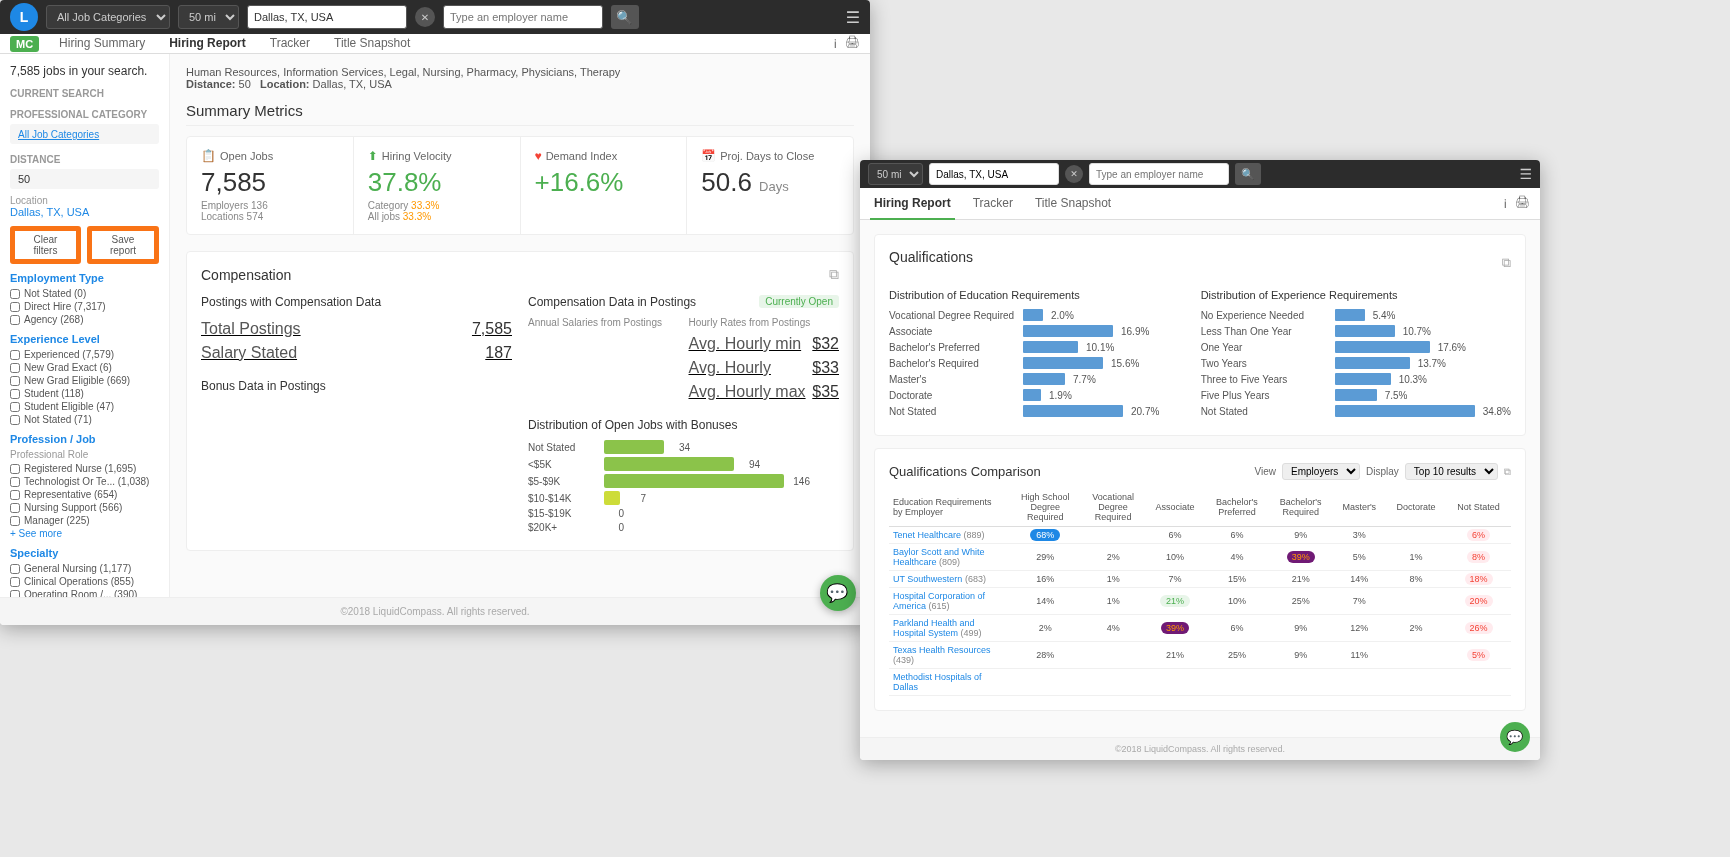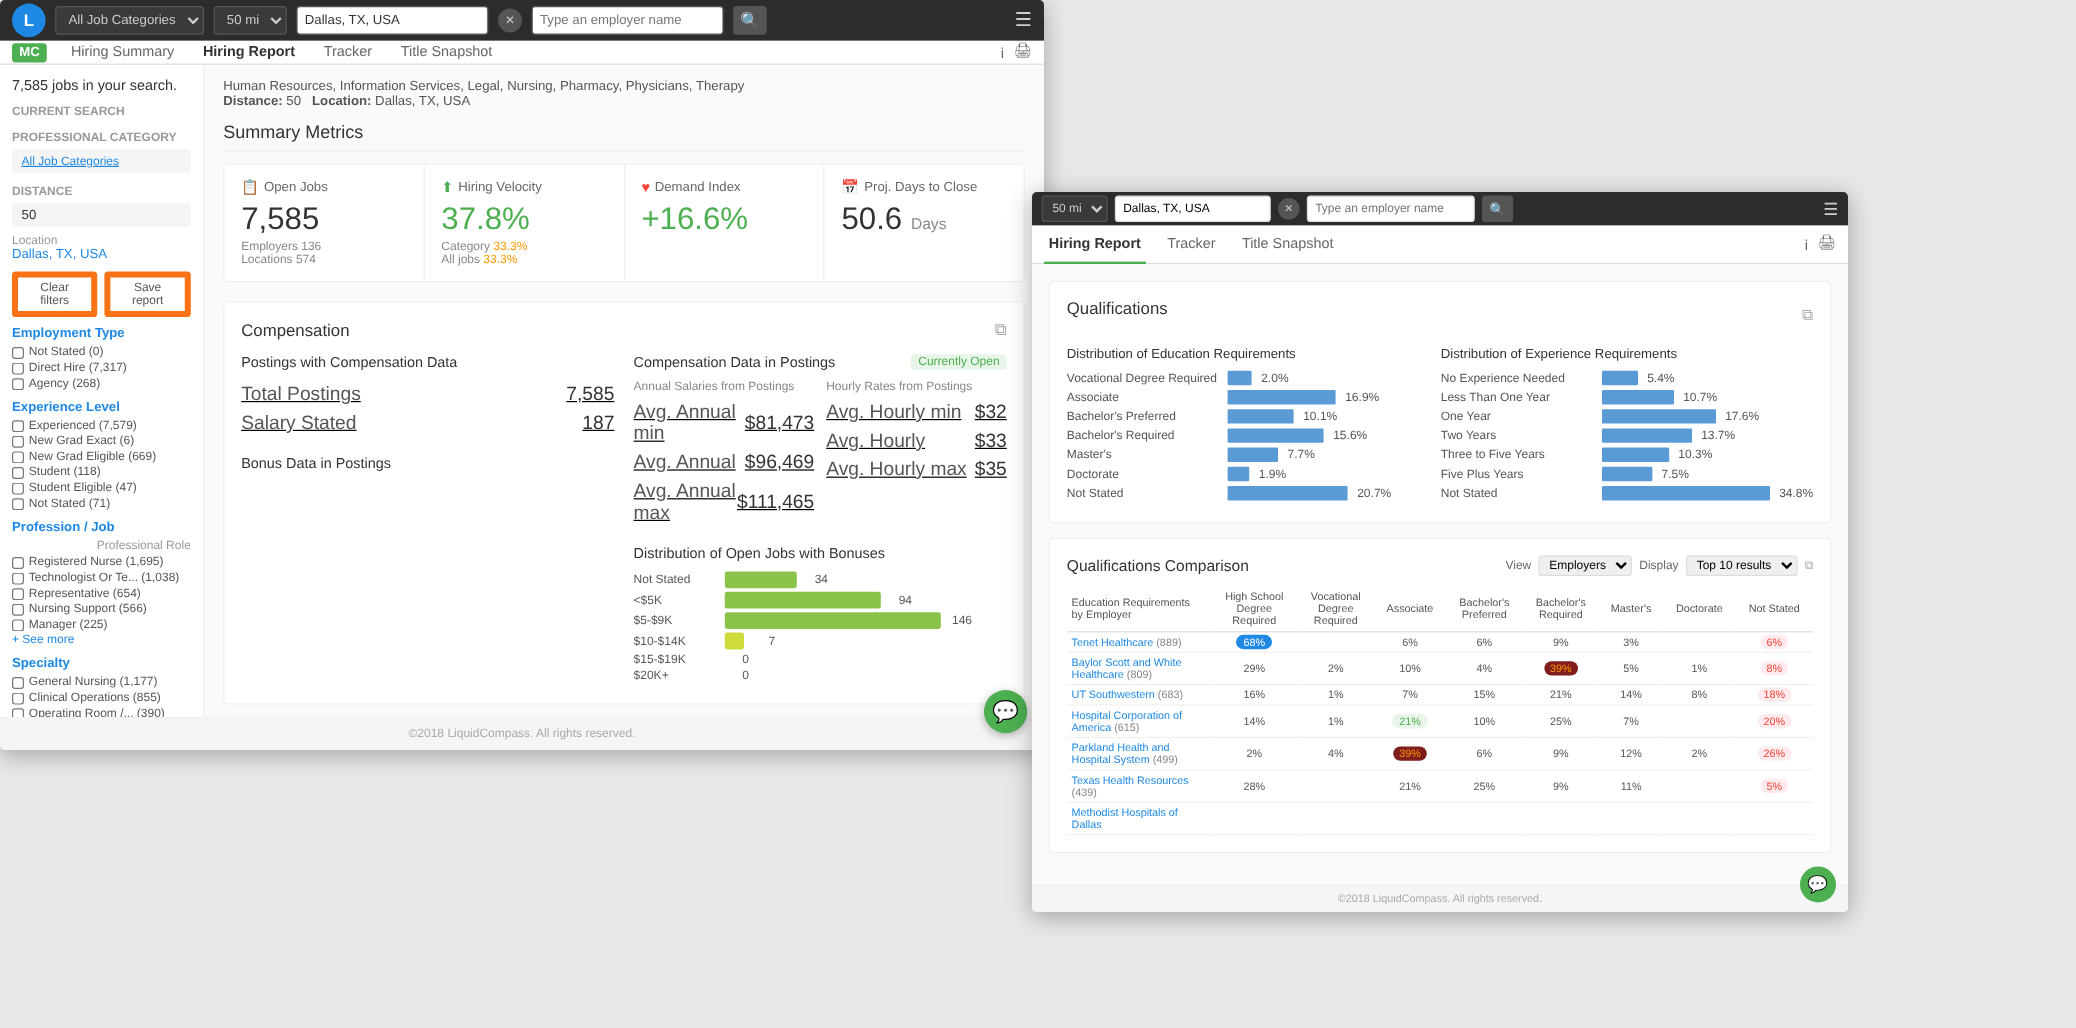--- a/index.html
+++ b/index.html
@@ -287,21 +287,21 @@
 
     .comp-table-sec { width: 100%; border-collapse: collapse; font-size: 10px; }
     .comp-table-sec th { color: #555; font-weight: 500; padding: 4px 4px; text-align: center; font-size: 9px; border-bottom: 1px solid #ddd; }
     .comp-table-sec th:first-child { text-align: left; }
     .comp-table-sec td { padding: 3px 4px; text-align: center; font-size: 9px; color: #555; border-bottom: 1px solid #f0f0f0; }
     .comp-table-sec td:first-child { text-align: left; }
     .comp-table-sec a { color: #1e88e5; text-decoration: none; font-size: 9px; }
 
     .badge-blue { background: #1e88e5; color: white; border-radius: 10px; padding: 1px 6px; font-size: 9px; }
     .badge-green { background: #e8f5e9; color: #4caf50; border-radius: 10px; padding: 1px 6px; font-size: 9px; }
-    .badge-orange { background: #7f1d1d; color: #ff9800; border-radius: 10px; padding: 1px 5px; font-size: 9px; }
+    .badge-orange { background: #701a75; color: #ff9800; border-radius: 10px; padding: 1px 5px; font-size: 9px; }
     .badge-red { background: #ffebee; color: #f44336; border-radius: 10px; padding: 1px 5px; font-size: 9px; }
 
     .sec-footer { text-align: center; font-size: 9px; color: #aaa; padding: 6px; background: #f5f5f5; border-top: 1px solid #eee; flex-shrink: 0; }
     .sec-chat-bubble {
       position: absolute;
       bottom: 8px; right: 10px;
       width: 30px; height: 30px;
       background: #4caf50;
       border-radius: 50%;
       display: flex; align-items: center; justify-content: center;
@@ -405,21 +405,21 @@
       <div class="sidebar-checkbox-item">
           <input type="checkbox" style="">
           <span>Student Eligible (47)</span>
         </div>
       <div class="sidebar-checkbox-item">
           <input type="checkbox" style="">
           <span>Not Stated (71)</span>
         </div>
 
       <div class="sidebar-category-title">Profession / Job</div>
-      <div style="font-size:10px;color:#999;margin-bottom:3px;text-align:right;">Professional Role</div>
+      <div style="font-size:10px;color:#999;margin-bottom:3px;">Professional Role</div>
       <div class="sidebar-checkbox-item">
           <input type="checkbox" style="">
           <span>Registered Nurse (1,695)</span>
         </div>
       <div class="sidebar-checkbox-item">
           <input type="checkbox" style="">
           <span>Technologist Or Te... (1,038)</span>
         </div>
       <div class="sidebar-checkbox-item">
           <input type="checkbox" style="">
@@ -530,36 +530,20 @@
 
           <div>
             <div class="comp-col-title">
               <span>Compensation Data in Postings</span>
               <span class="comp-badge">Currently Open</span>
             </div>
 
             <div style="display:grid;grid-template-columns:1fr 1fr;gap:10px;">
               <div>
                 <div style="font-size:10px;color:#888;margin-bottom:4px;">Annual Salaries from Postings</div>
-                <table class="comp-table">
-                  <tbody>
-                      <tr>
-                    <td>Avg. Annual min</td>
-                    <td>$81,473</td>
-                  </tr>
-                  <tr>
-                    <td>Avg. Annual</td>
-                    <td>$96,469</td>
-                  </tr>
-                  <tr>
-                    <td>Avg. Annual max</td>
-                    <td>$111,465</td>
-                  </tr>
-                </tbody>
-                  </table>
               </div>
               <div>
                 <div style="font-size:10px;color:#888;margin-bottom:4px;">Hourly Rates from Postings</div>
                 <table class="comp-table">
                   <tbody>
                       <tr>
                     <td>Avg. Hourly min</td>
                     <td>$32</td>
                   </tr>
                   <tr>

